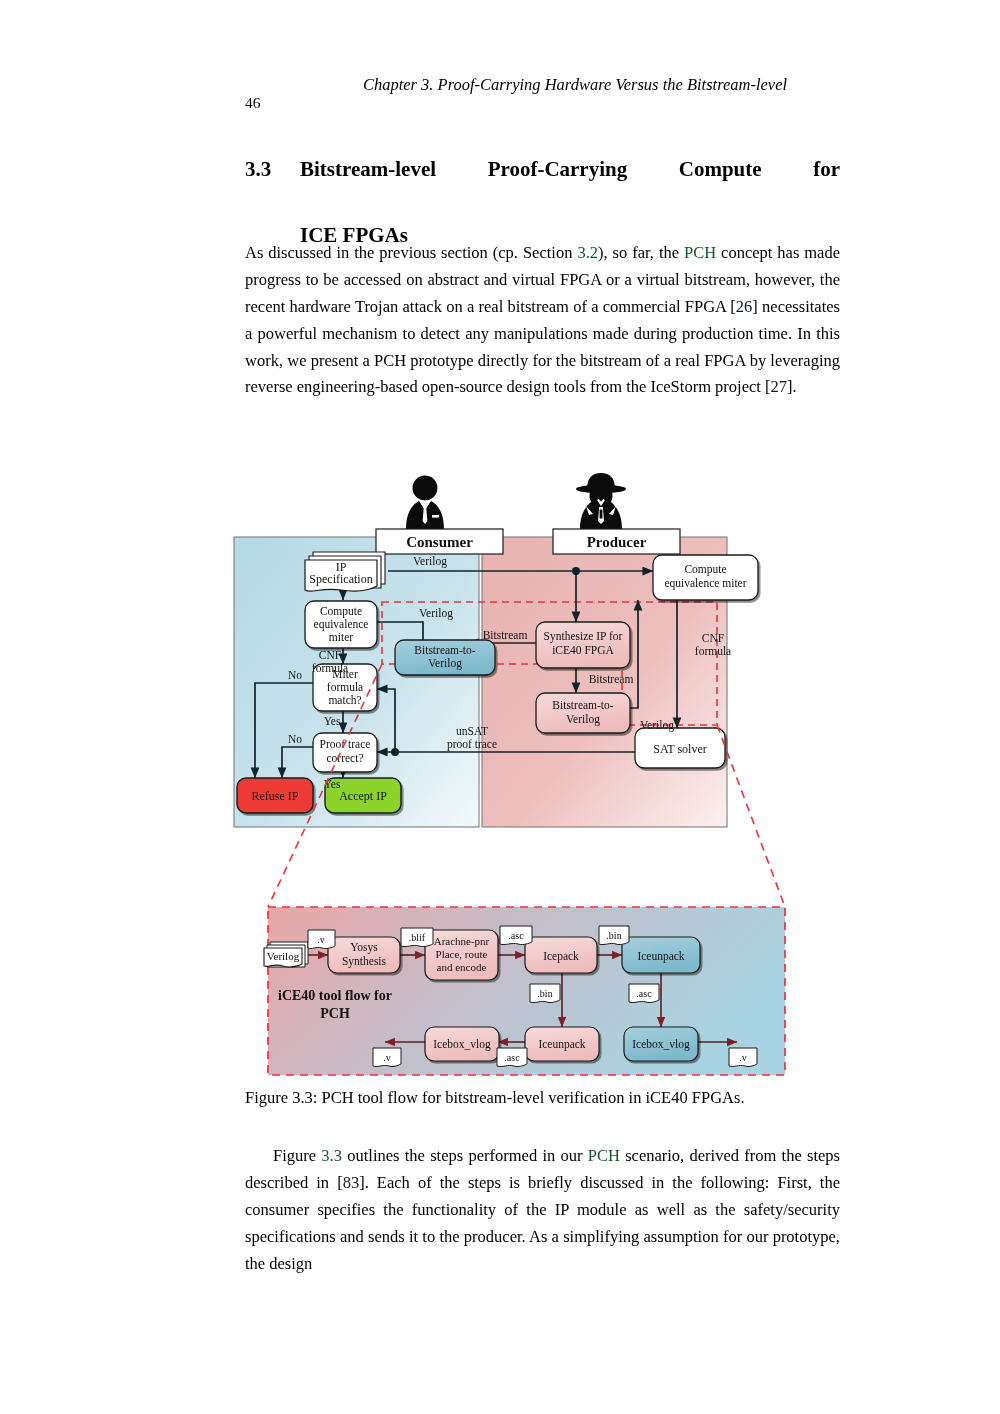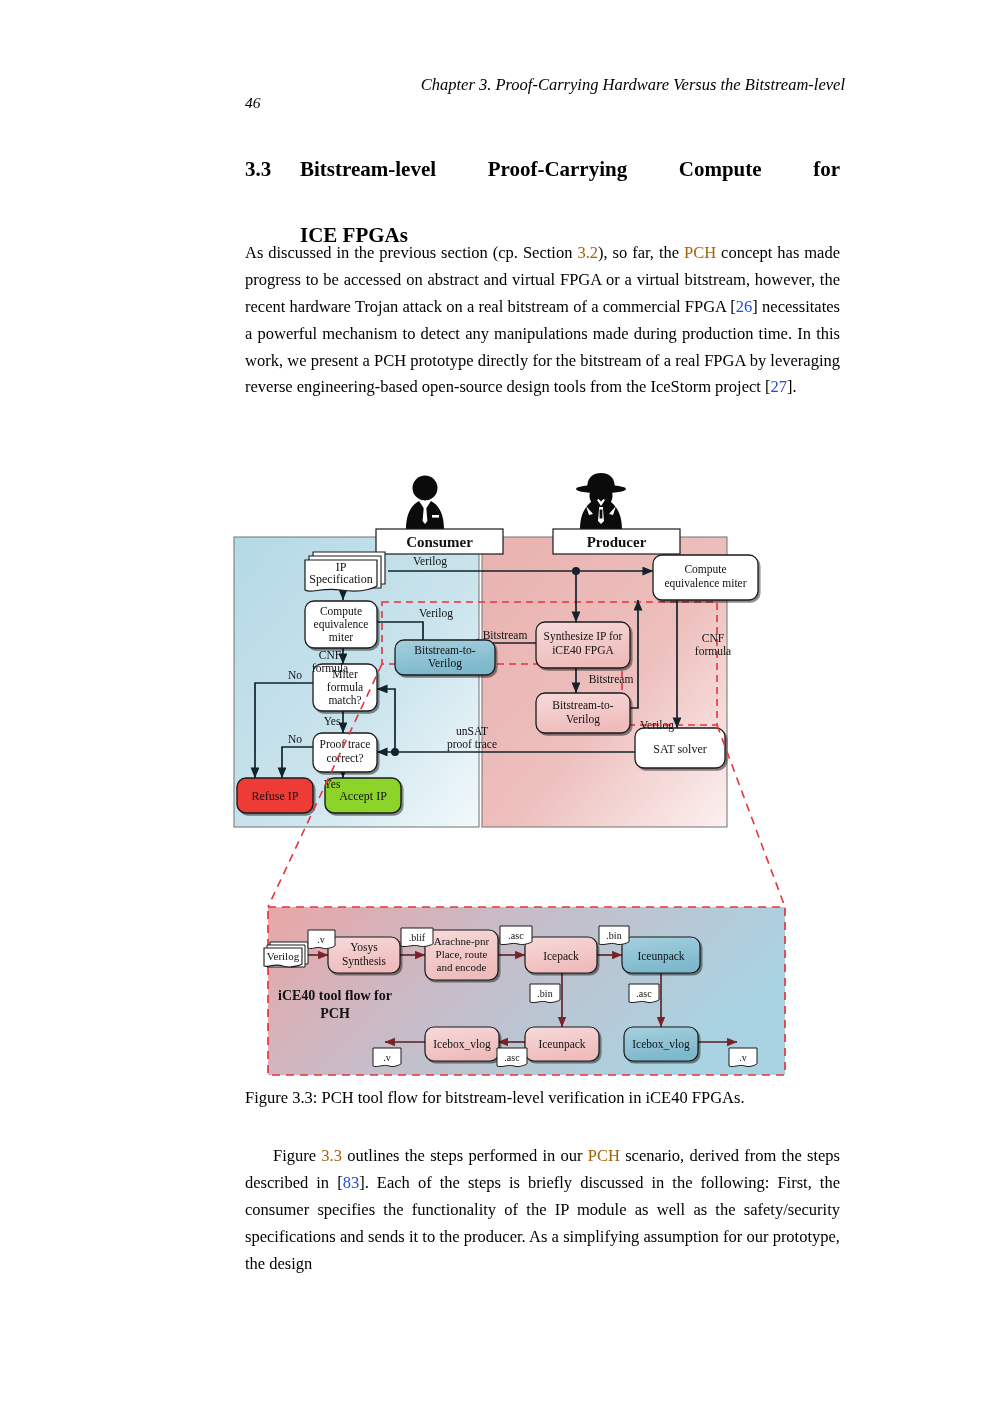--- a/index.html
+++ b/index.html
@@ -8,37 +8,37 @@
     background:#ffffff;
     font-family:"Liberation Serif", serif;
     color:#000;
     position:relative;
     overflow:hidden;
   }
   .page{position:absolute;left:0;top:0;width:1000px;height:1414px;}
 
   
   .runhead{position:absolute;left:245px;top:72px;width:600px;}
-  .folio{position:absolute;left:0px;top:22px;font-size:15.5px;font-family:"Liberation Serif",serif;font-style:italic;}
-  .rh-lines{position:absolute;left:60px;top:0;width:540px;text-align:right;font-style:italic;font-size:16.5px;line-height:1.55;}
+  .folio{position:absolute;left:0px;top:22px;font-size:15.5px;font-family:"Liberation Serif",serif;}
+  .rh-lines{position:absolute;left:60px;top:0;width:540px;text-align:center;font-style:italic;font-size:16.5px;line-height:1.55;}
 
   
   .sec{position:absolute;left:245px;top:155px;width:595px;font-weight:bold;font-size:21px;line-height:1.42;}
   .sec .num{position:absolute;left:0;top:0;}
   .sec .ttl{margin-left:55px;display:block;}
   .sec .l1{display:flex;justify-content:space-between;gap:28px;}
   .sec .l1 span{white-space:nowrap;}
   .sec .l2{display:block;margin-top:36px;}
 
   
   .para{position:absolute;width:595px;left:245px;font-size:16.5px;line-height:1.63;text-align:justify;}
   .para.p1{top:240px;}
   .para.p2{top:1143px;text-indent:28px;}
-  .lnk{color:#a16207;}
-  .cit{color:#1d4ed8;}
+  .lnk{color:#14532d;}
+  .cit{color:#0f172a;}
 
   
   .caption{position:absolute;left:245px;top:1088px;width:600px;font-size:16.5px;}
 
   
   .fig{position:absolute;left:225px;top:470px;width:620px;height:610px;text-align:center;}
   .fig svg{display:block;}
 </style>
 </head>
 <body>

